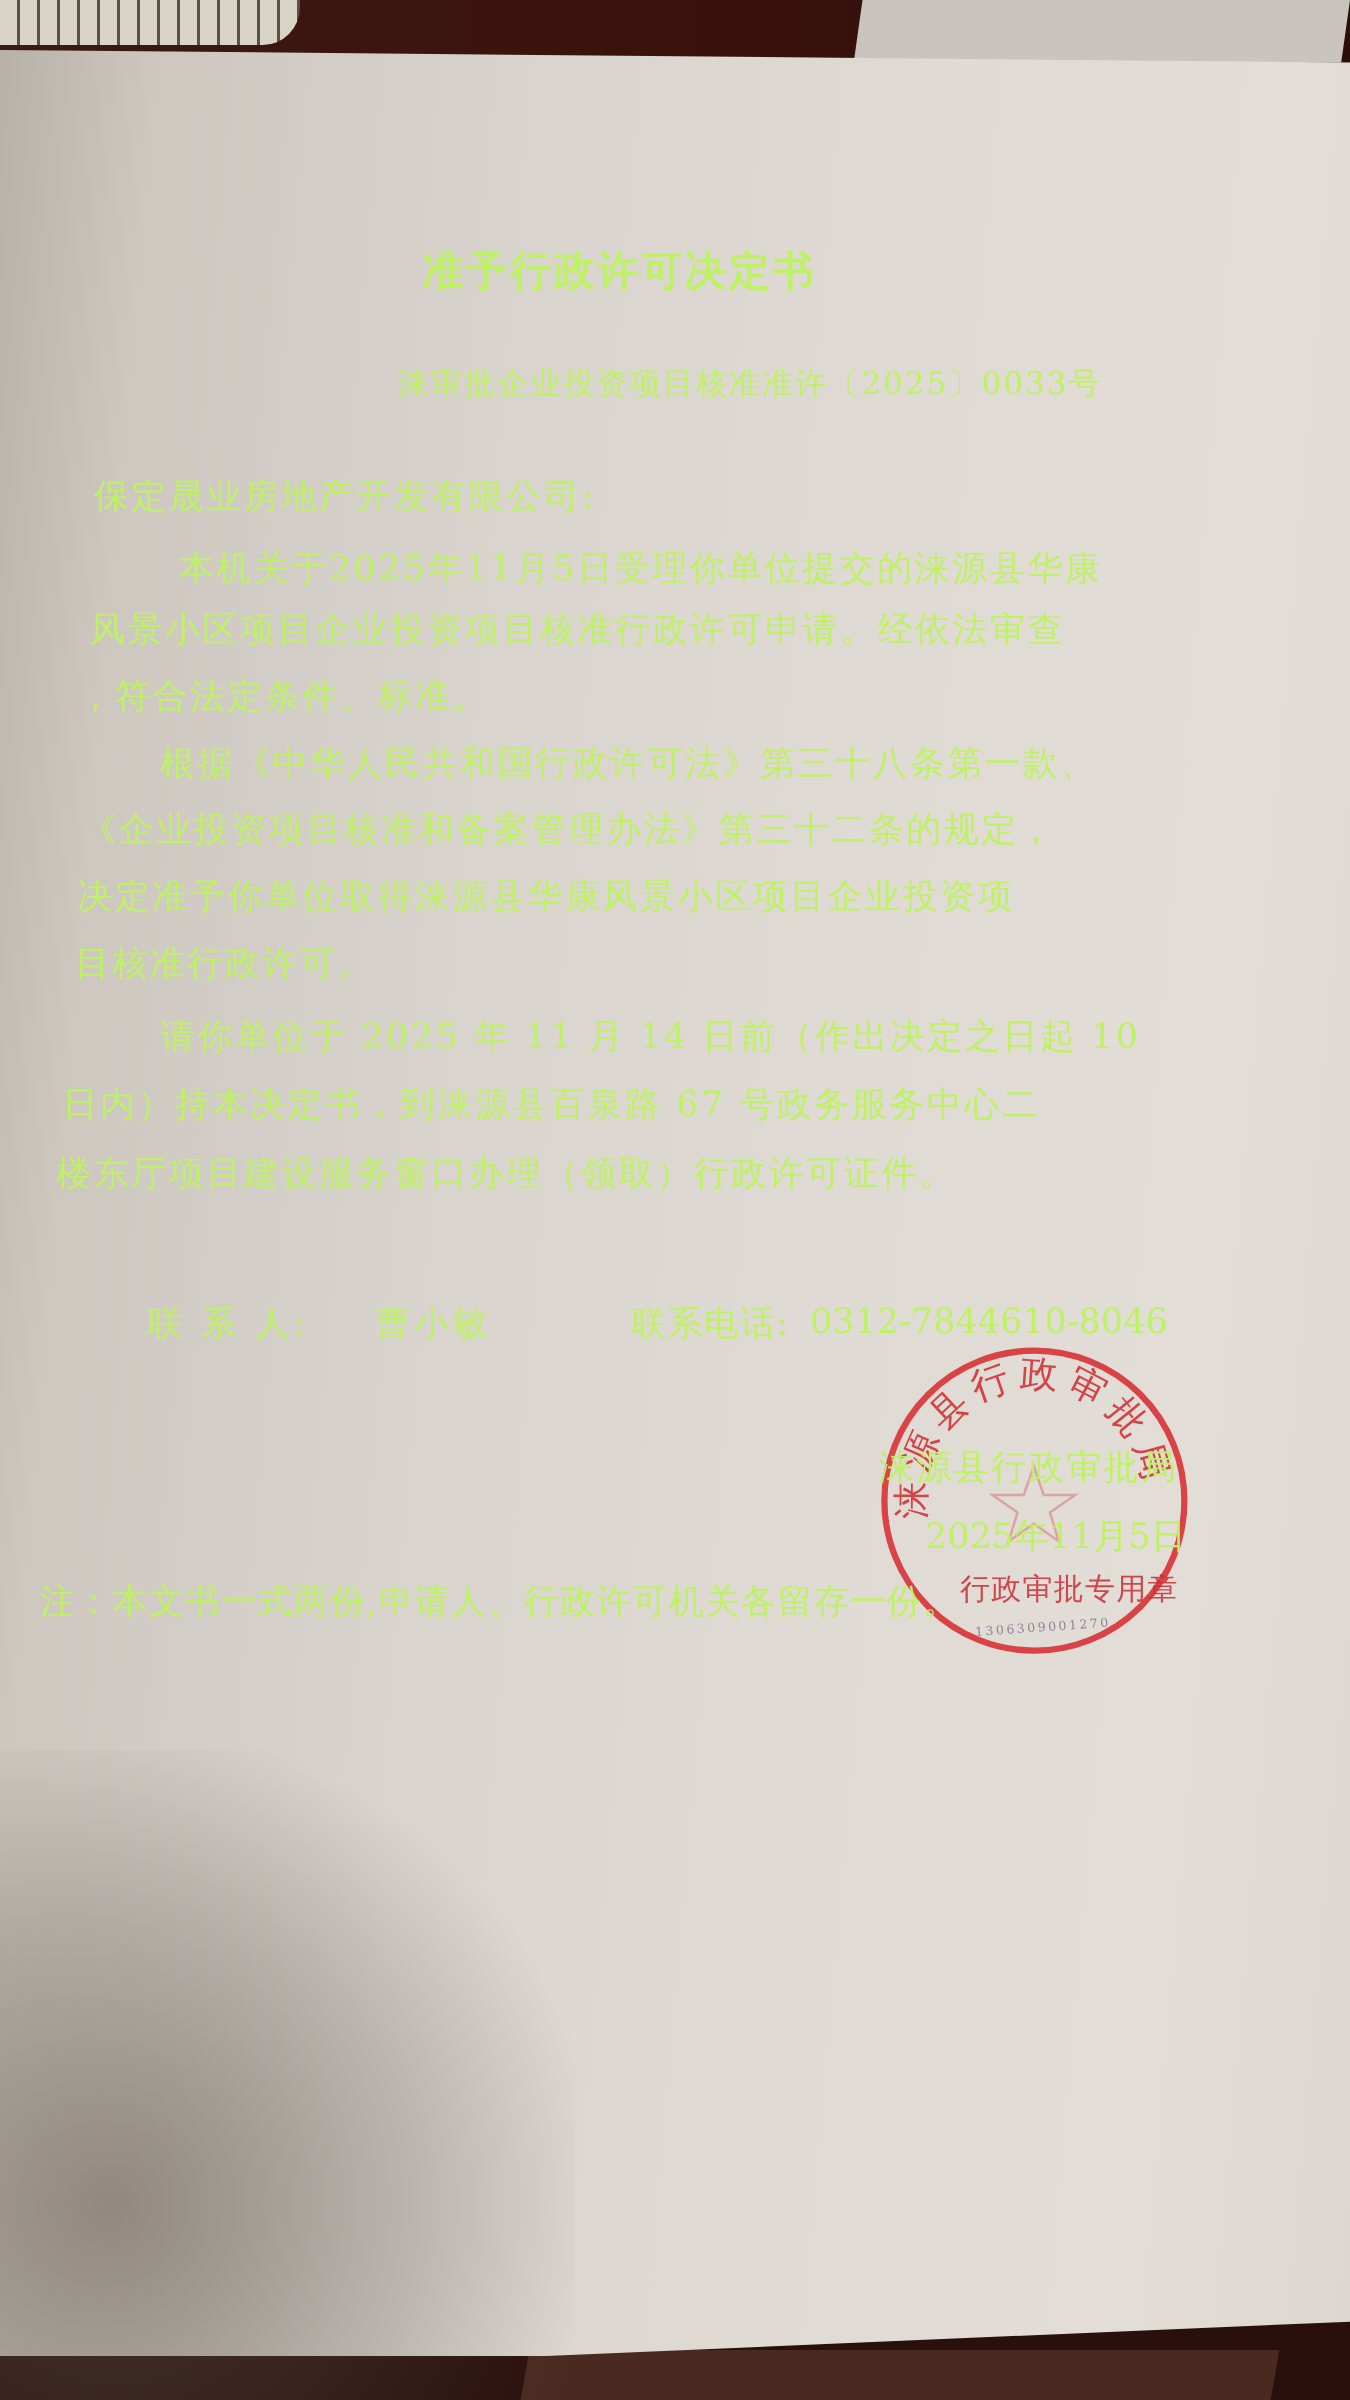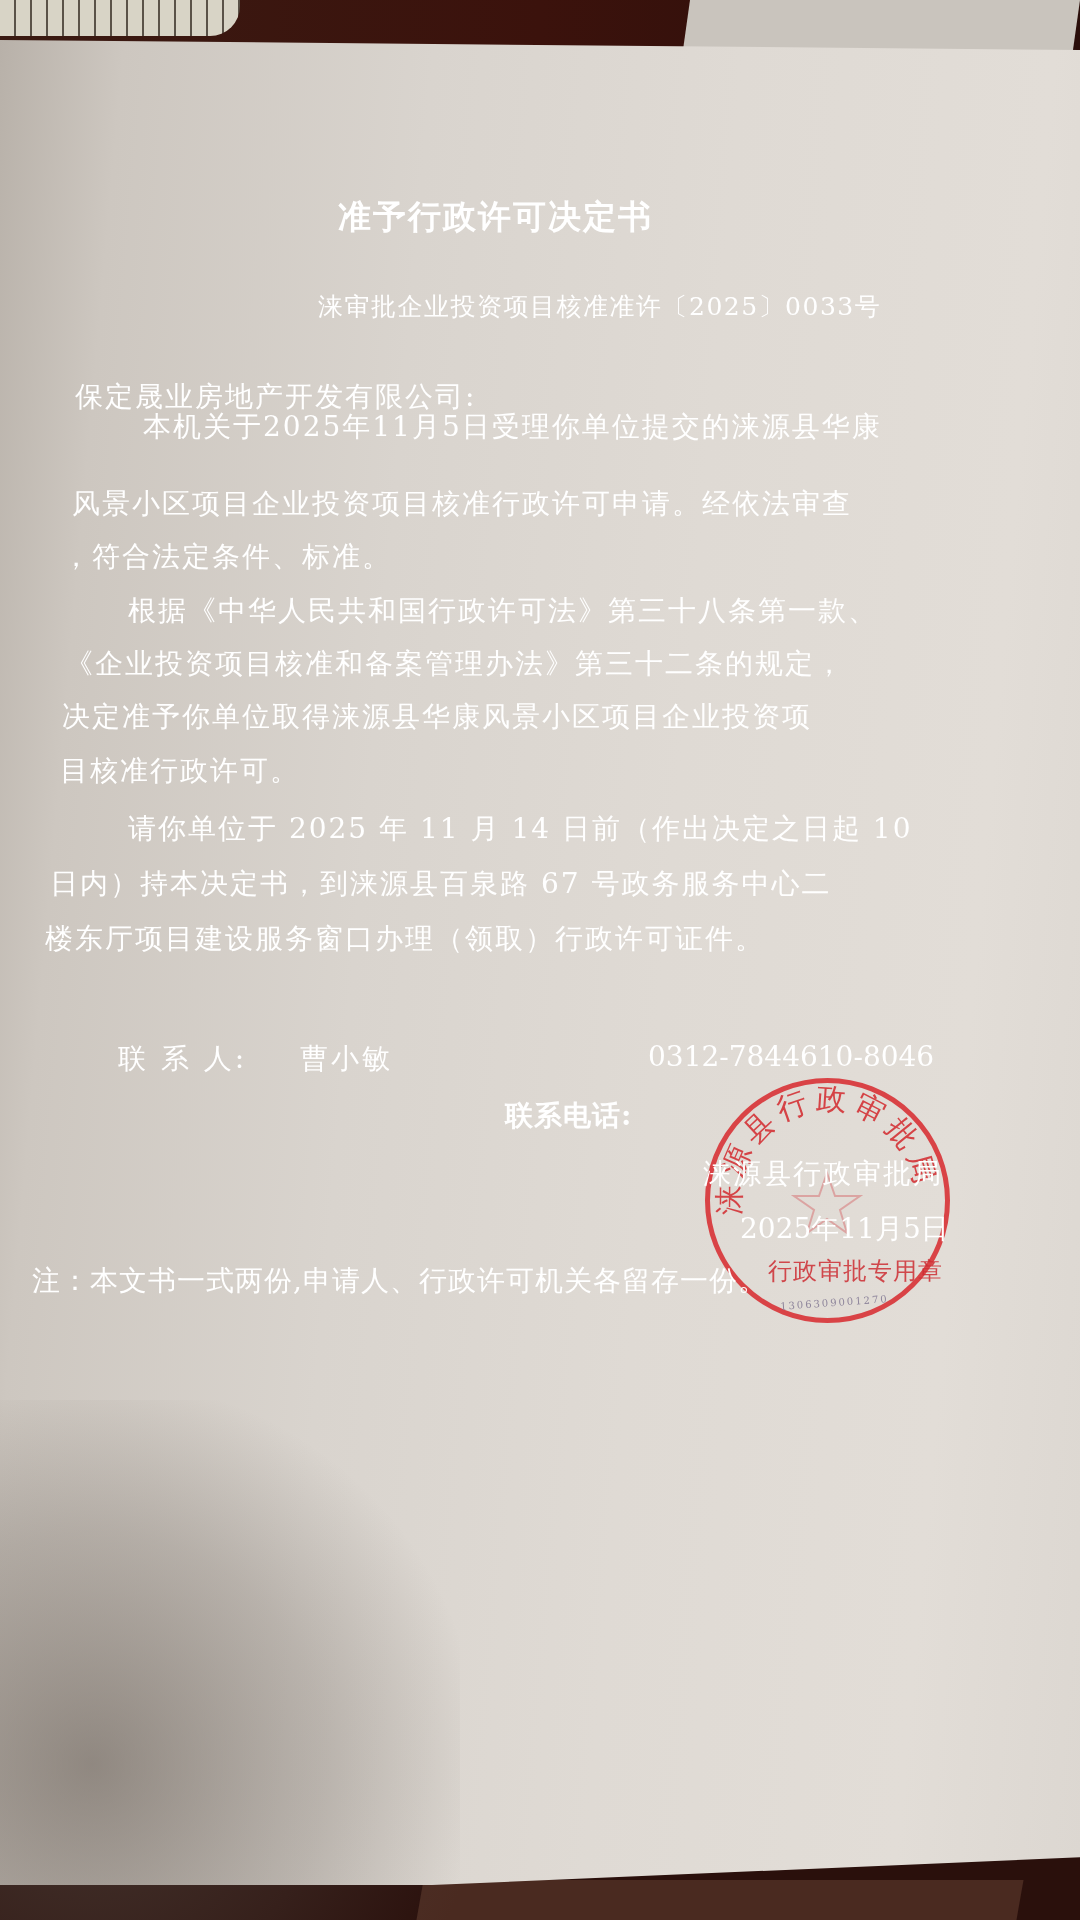--- a/index.html
+++ b/index.html
@@ -28,21 +28,21 @@
   }
   .shadow {
     position: absolute; left: 0; top: 1400px; width: 460px; height: 520px;
     background: radial-gradient(ellipse at 20% 70%, rgba(90,80,72,0.55) 0%, rgba(90,80,72,0.25) 45%, rgba(90,80,72,0) 75%);
     pointer-events: none;
   }
   .bottom-strip {
     position: absolute; left: 420px; top: 1880px; width: 600px; height: 40px;
     background: #4a2a20; transform: skewX(-10deg);
   }
-  .text { position: absolute; color: #ffffff; white-space: nowrap; letter-spacing: 1px; }
+  .text { position: absolute; color: #bef264; white-space: nowrap; letter-spacing: 1px; }
   .title { left: 338px; top: 195px; font-size: 33px; font-weight: bold; letter-spacing: 2px; }
   .docno { left: 318px; top: 290px; font-size: 25px; letter-spacing: 1.5px; }
   .line { font-size: 28px; letter-spacing: 2px; }
   .sig { font-size: 28px; letter-spacing: 3px; }
   .stamp {
     position: absolute; left: 705px; top: 1078px; width: 245px; height: 245px;
     border: 5px solid rgba(215,40,45,0.85); border-radius: 50%;
     box-sizing: border-box;
   }
   .stamp svg { position: absolute; left: -5px; top: -5px; }
@@ -63,36 +63,36 @@
 <div class="bottom-strip"></div>
 
 <div class="paper"></div>
 <div class="shadow"></div>
 
 <div class="text title">准予行政许可决定书</div>
 <div class="text docno">涞审批企业投资项目核准准许〔2025〕0033号</div>
 
 <div class="text line" style="left:75px; top:378px;">保定晟业房地产开发有限公司:</div>
 
-<div class="text line" style="left:143px; top:408px;">本机关于2025年11月5日受理你单位提交的涞源县华康</div>
+<div class="text line" style="left:143px; top:436px;">本机关于2025年11月5日受理你单位提交的涞源县华康</div>
 <div class="text line" style="left:72px; top:485px;text-align:center;">风景小区项目企业投资项目核准行政许可申请。经依法审查</div>
 <div class="text line" style="left:62px; top:538px;">，符合法定条件、标准。</div>
 
 <div class="text line" style="left:128px; top:592px;text-align:right;">根据《中华人民共和国行政许可法》第三十八条第一款、</div>
 <div class="text line" style="left:65px; top:645px;">《企业投资项目核准和备案管理办法》第三十二条的规定，</div>
 <div class="text line" style="left:62px; top:698px;">决定准予你单位取得涞源县华康风景小区项目企业投资项</div>
 <div class="text line" style="left:60px; top:752px;">目核准行政许可。</div>
 
 <div class="text line" style="left:128px; top:810px;">请你单位于 2025 年 11 月 14 日前（作出决定之日起 10</div>
 <div class="text line" style="left:50px; top:865px;">日内）持本决定书，到涞源县百泉路 67 号政务服务中心二</div>
 <div class="text line" style="left:45px; top:920px;">楼东厅项目建设服务窗口办理（领取）行政许可证件。</div>
 
 <div class="text sig" style="left:118px; top:1040px;text-align:right;">联 系 人:</div>
 <div class="text sig" style="left:300px; top:1040px;">曹小敏</div>
-<div class="text sig" style="left:505px; top:1097px; letter-spacing:1px;font-weight:bold;">联系电话:</div>
+<div class="text sig" style="left:505px; top:1040px; letter-spacing:1px;">联系电话:</div>
 <div class="text sig" style="left:648px; top:1040px; letter-spacing:0;">0312-7844610-8046</div>
 
 <div class="stamp">
   <svg width="245" height="245" viewBox="0 0 245 245">
     <defs>
       <path id="arc" d="M 40 150 A 88 88 0 1 1 205 150"></path>
     </defs>
     <text font-size="30" fill="rgba(210,40,45,0.85)" font-family="DejaVu Serif, serif" letter-spacing="6">
       <textPath href="#arc" startOffset="4%">涞源县行政审批局</textPath>
     </text>

